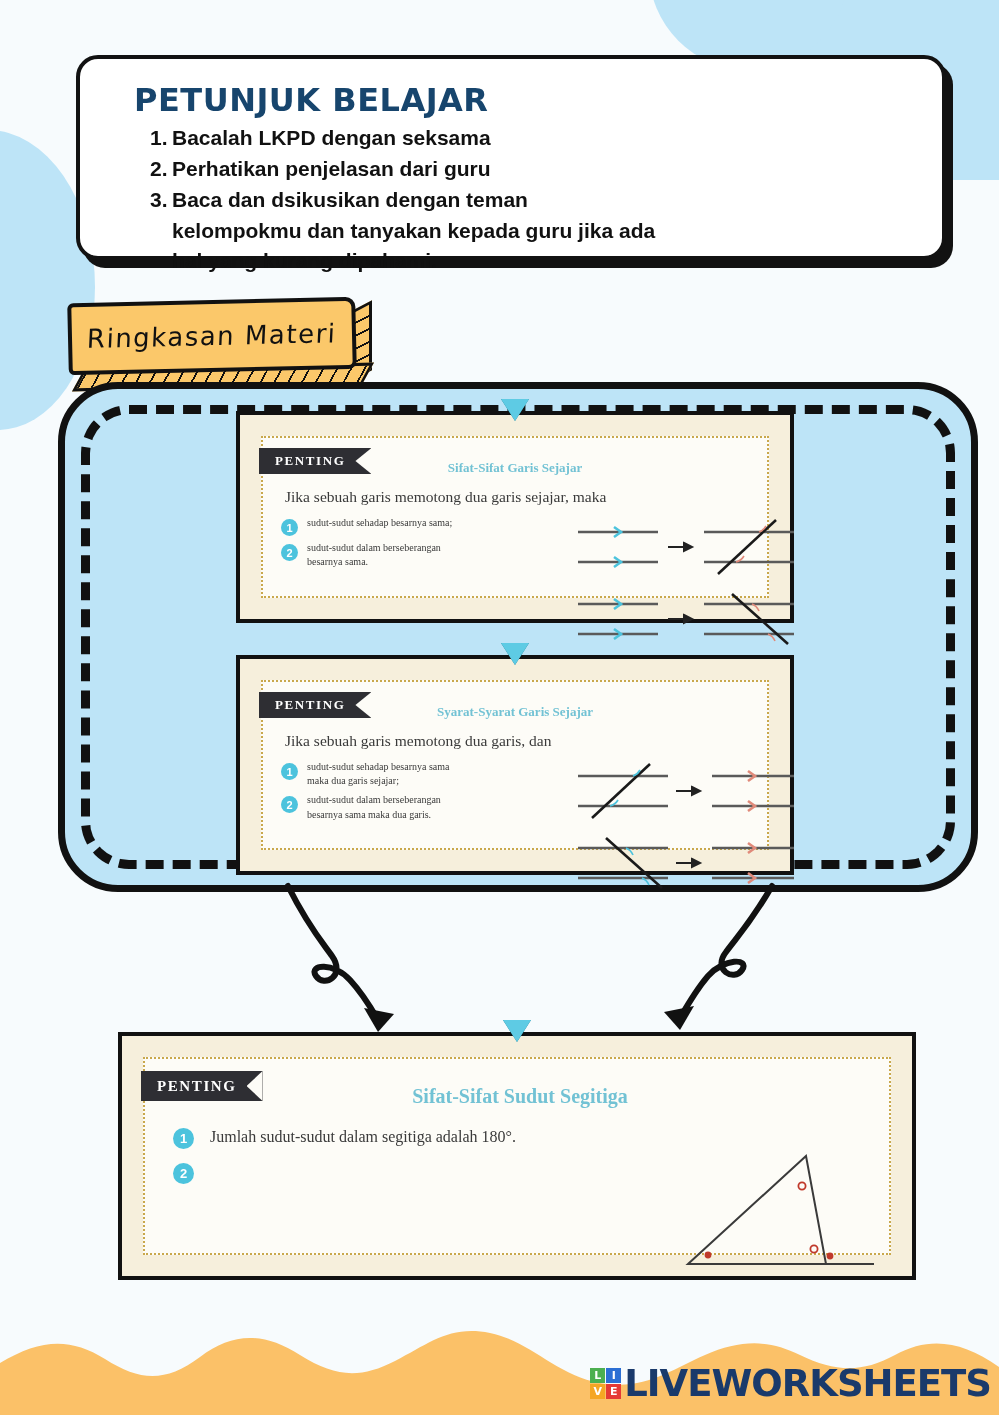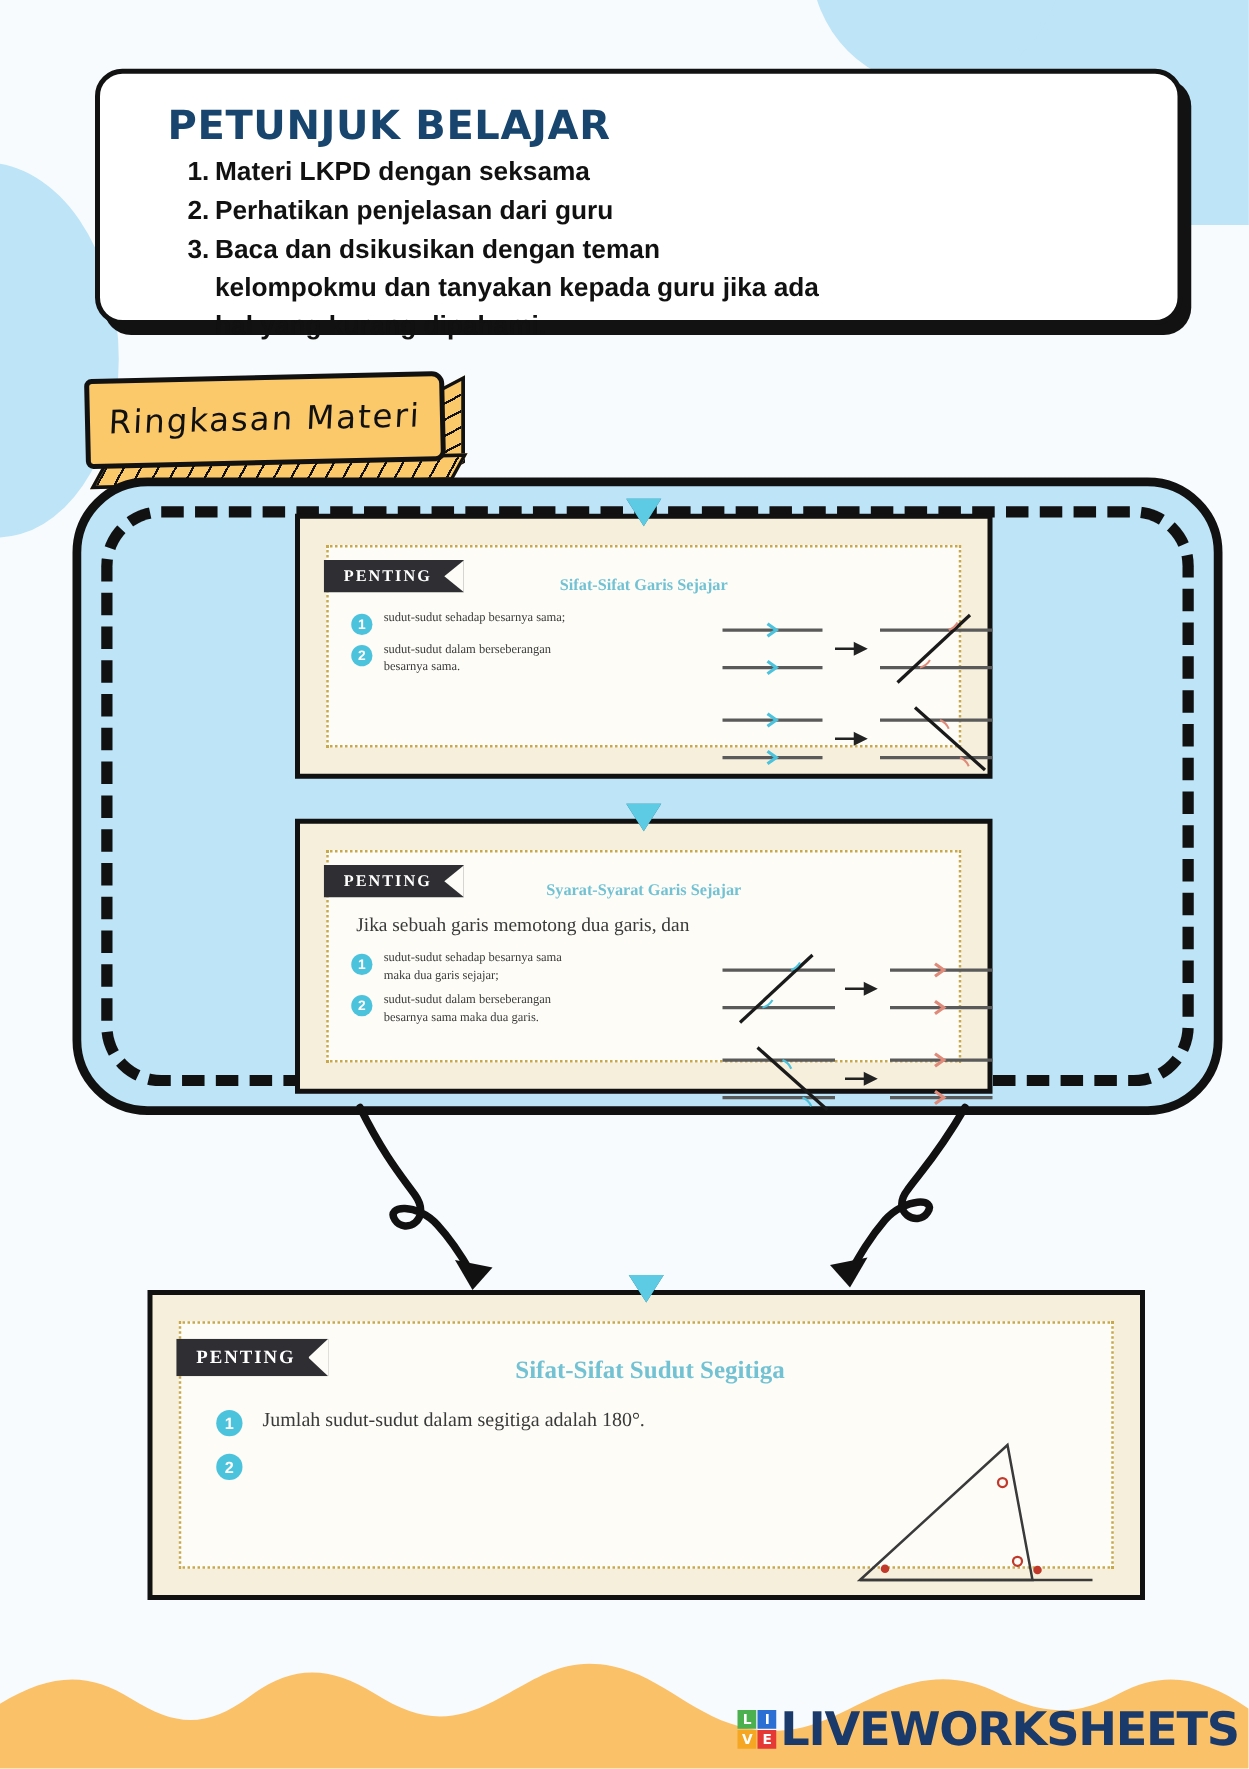--- a/index.html
+++ b/index.html
@@ -299,21 +299,21 @@
            C335,72 360,74 395,56 C430,38 450,20 490,28 C530,36 556,70 600,78
            C645,86 672,64 705,50 C740,35 768,34 800,50 C835,67 862,68 895,50
            C930,31 962,36 999,62 L999,110 L0,110 Z" fill="#fbc168"></path>
 </svg>
 
 <div class="instructions">
   <div class="instr-title">PETUNJUK BELAJAR</div>
   <ul class="instr-list">
     <li class="instr-item">
       <span class="instr-num">1.</span>
-      <span class="instr-text">Materi LKPD dengan seksama</span>
+      <span class="instr-text">Bacalah LKPD dengan seksama</span>
     </li>
     <li class="instr-item">
       <span class="instr-num">2.</span>
       <span class="instr-text">Perhatikan penjelasan dari guru</span>
     </li>
     <li class="instr-item">
       <span class="instr-num">3.</span>
       <span class="instr-text">Baca dan dsikusikan dengan teman
 kelompokmu dan tanyakan kepada guru jika ada
 hal yang kurang dipahami.</span>
@@ -336,20 +336,21 @@
 <div class="blue-panel">
   <div class="blue-panel-dash"></div>
 </div>
 
 <div class="card" id="card-parallel-properties">
   <div class="card-marker"></div>
   <div class="card-cream">
     <div class="card-inner">
       <div class="penting">PENTING</div>
       <div class="card-title">Sifat-Sifat Garis Sejajar</div>
+      <div class="card-lead">Jika sebuah garis memotong dua garis sejajar, maka</div>
       <div class="card-body">
         <div class="card-text" style="width:295px">
           <div class="pt-row">
             <span class="pt-badge">1</span>
             <span class="pt-text">sudut-sudut sehadap besarnya sama;</span>
           </div>
           <div class="pt-row">
             <span class="pt-badge">2</span>
             <span class="pt-text">sudut-sudut dalam berseberangan
 besarnya sama.</span>

